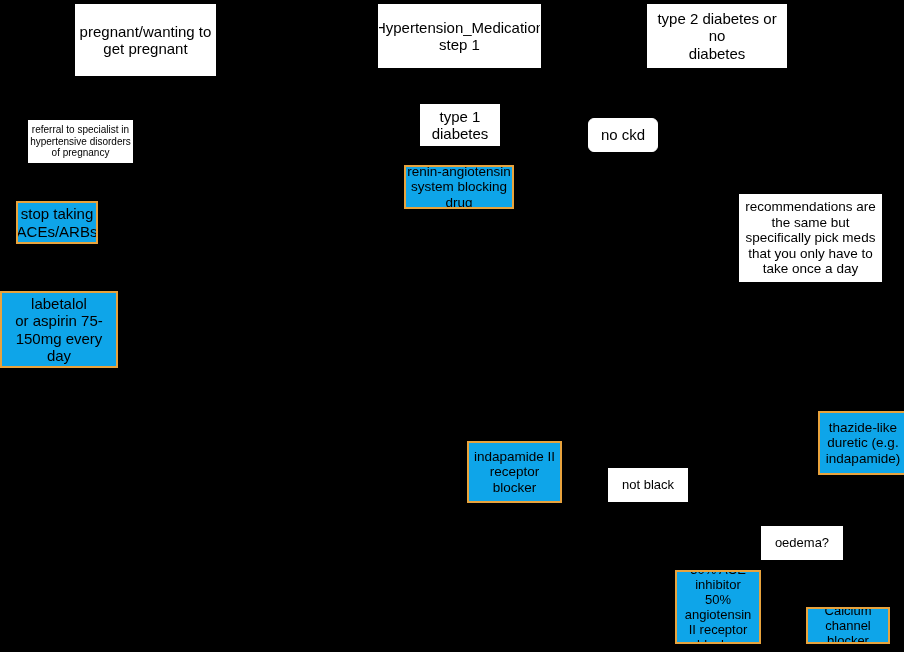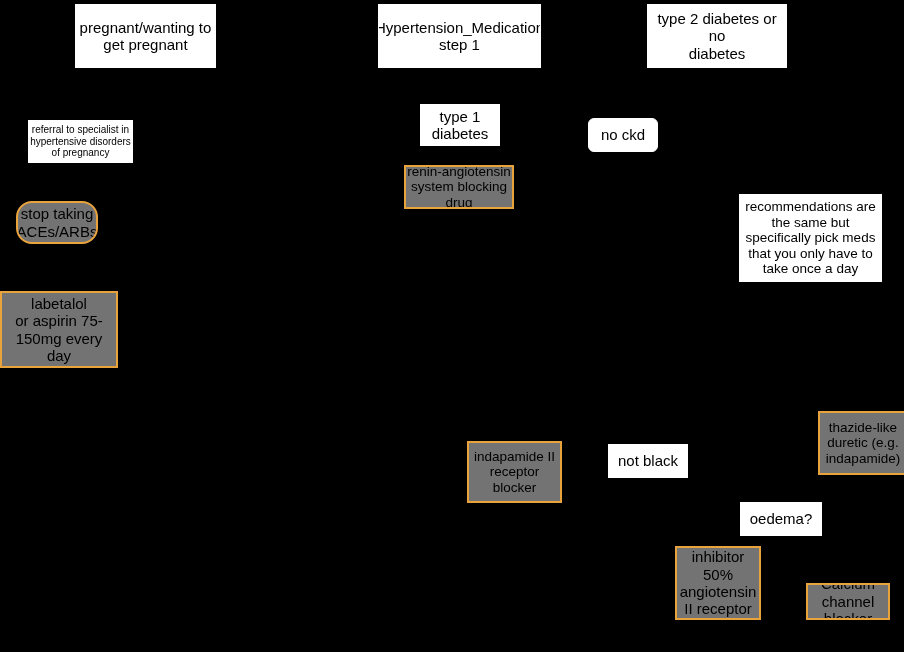--- a/index.html
+++ b/index.html
@@ -28,65 +28,65 @@
     color: #000000;
     line-height: 1.16;
     white-space: pre-line;
     overflow: hidden;
   }
   .node.white {
     background: #ffffff;
     border: 1px solid #ffffff;
   }
   .node.orange {
-    background: #737373;
+    background: #0ea5e9;
     border: 2px solid #e8a33d;
   }
   .fs-large  { font-size: 15px; }
   .fs-mid    { font-size: 13.5px; }
-  .fs-small  { font-size: 15px; }
+  .fs-small  { font-size: 13px; margin-top: 24px; }
   .fs-xsmall { font-size: 10px; }
 </style>
 </head>
 <body>
 
 <div id="canvas">
-    <div class="node white fs-large" style="left: 75px; top: 4px; width: 141px; height: 64px;"><span>pregnant/wanting to
+    <div class="node white fs-large" style="left: 75px; top: 4px; width: 141px; height: 72px;"><span>pregnant/wanting to
 get pregnant</span></div>
     <div class="node white fs-large" style="left: 378px; top: 4px; width: 163px; height: 64px;"><span>Hypertension_Medication
 step 1</span></div>
     <div class="node white fs-large" style="left: 647px; top: 4px; width: 140px; height: 64px;"><span>type 2 diabetes or no
 diabetes</span></div>
     <div class="node white fs-xsmall" style="left: 28px; top: 120px; width: 105px; height: 43px;"><span>referral to specialist in
 hypertensive disorders
 of pregnancy</span></div>
     <div class="node white fs-large" style="left: 420px; top: 104px; width: 80px; height: 42px;"><span>type 1
 diabetes</span></div>
     <div class="node white fs-large" style="left: 588px; top: 118px; width: 70px; height: 34px; border-radius: 6px;"><span>no ckd</span></div>
     <div class="node orange fs-mid" style="left: 404px; top: 165px; width: 110px; height: 44px;"><span>renin-angiotensin
 system blocking
 drug</span></div>
-    <div class="node orange fs-large" style="left: 16px; top: 201px; width: 82px; height: 43px; border-radius: 16px;"><span>stop taking
+    <div class="node orange fs-large" style="left: 16px; top: 201px; width: 82px; height: 43px;"><span>stop taking
 ACEs/ARBs</span></div>
     <div class="node white fs-mid" style="left: 739px; top: 194px; width: 143px; height: 88px;"><span>recommendations are
 the same but
 specifically pick meds
 that you only have to
 take once a day</span></div>
     <div class="node orange fs-large" style="left: 0px; top: 291px; width: 118px; height: 77px;"><span>labetalol
 or aspirin 75-
 150mg every day</span></div>
     <div class="node orange fs-mid" style="left: 818px; top: 411px; width: 90px; height: 64px;"><span>thazide-like
 duretic (e.g.
 indapamide)</span></div>
     <div class="node orange fs-mid" style="left: 467px; top: 441px; width: 95px; height: 62px;"><span>indapamide II
 receptor
 blocker</span></div>
     <div class="node white fs-small" style="left: 608px; top: 444px; width: 80px; height: 34px;"><span>not black</span></div>
-    <div class="node white fs-small" style="left: 740px; top: 502px; width: 82px; height: 34px;"><span>oedema?</span></div>
+    <div class="node white fs-small" style="left: 761px; top: 502px; width: 82px; height: 34px;"><span>oedema?</span></div>
     <div class="node orange fs-small" style="left: 675px; top: 546px; width: 86px; height: 74px;"><span>50% ACE
 inhibitor
 50% angiotensin
 II receptor
 blocker</span></div>
     <div class="node orange fs-small" style="left: 806px; top: 583px; width: 84px; height: 37px;"><span>Calcium channel
 blocker</span></div>
   </div>
 
 </body></html>

